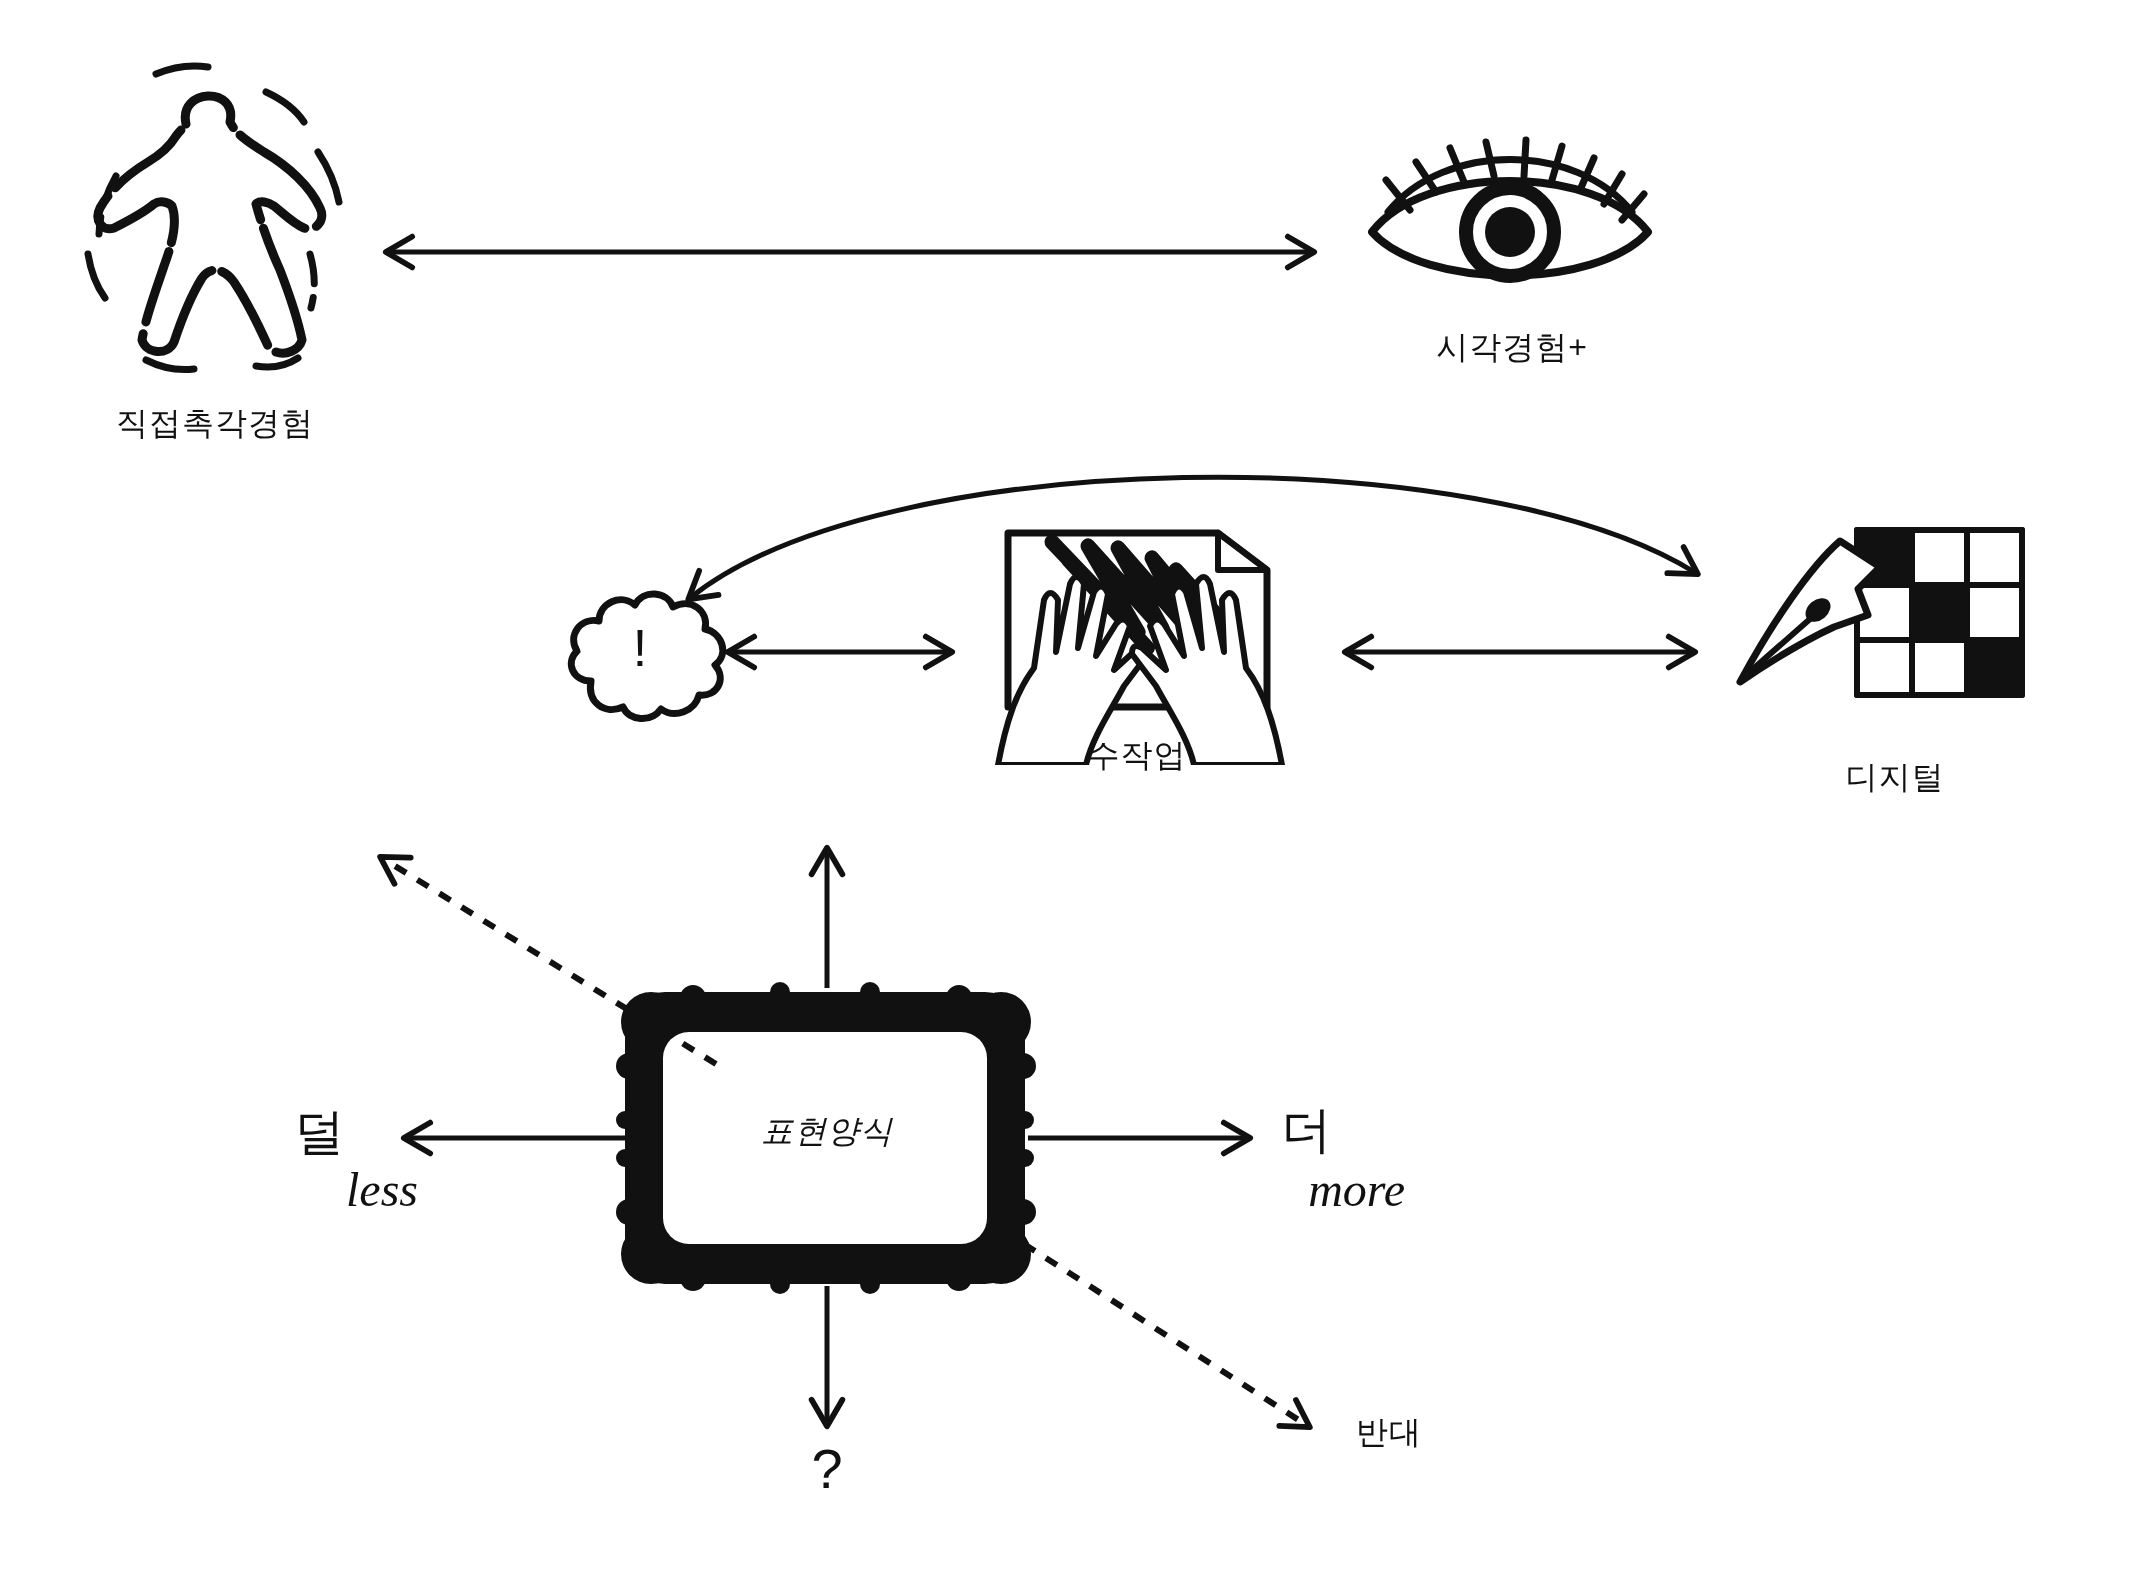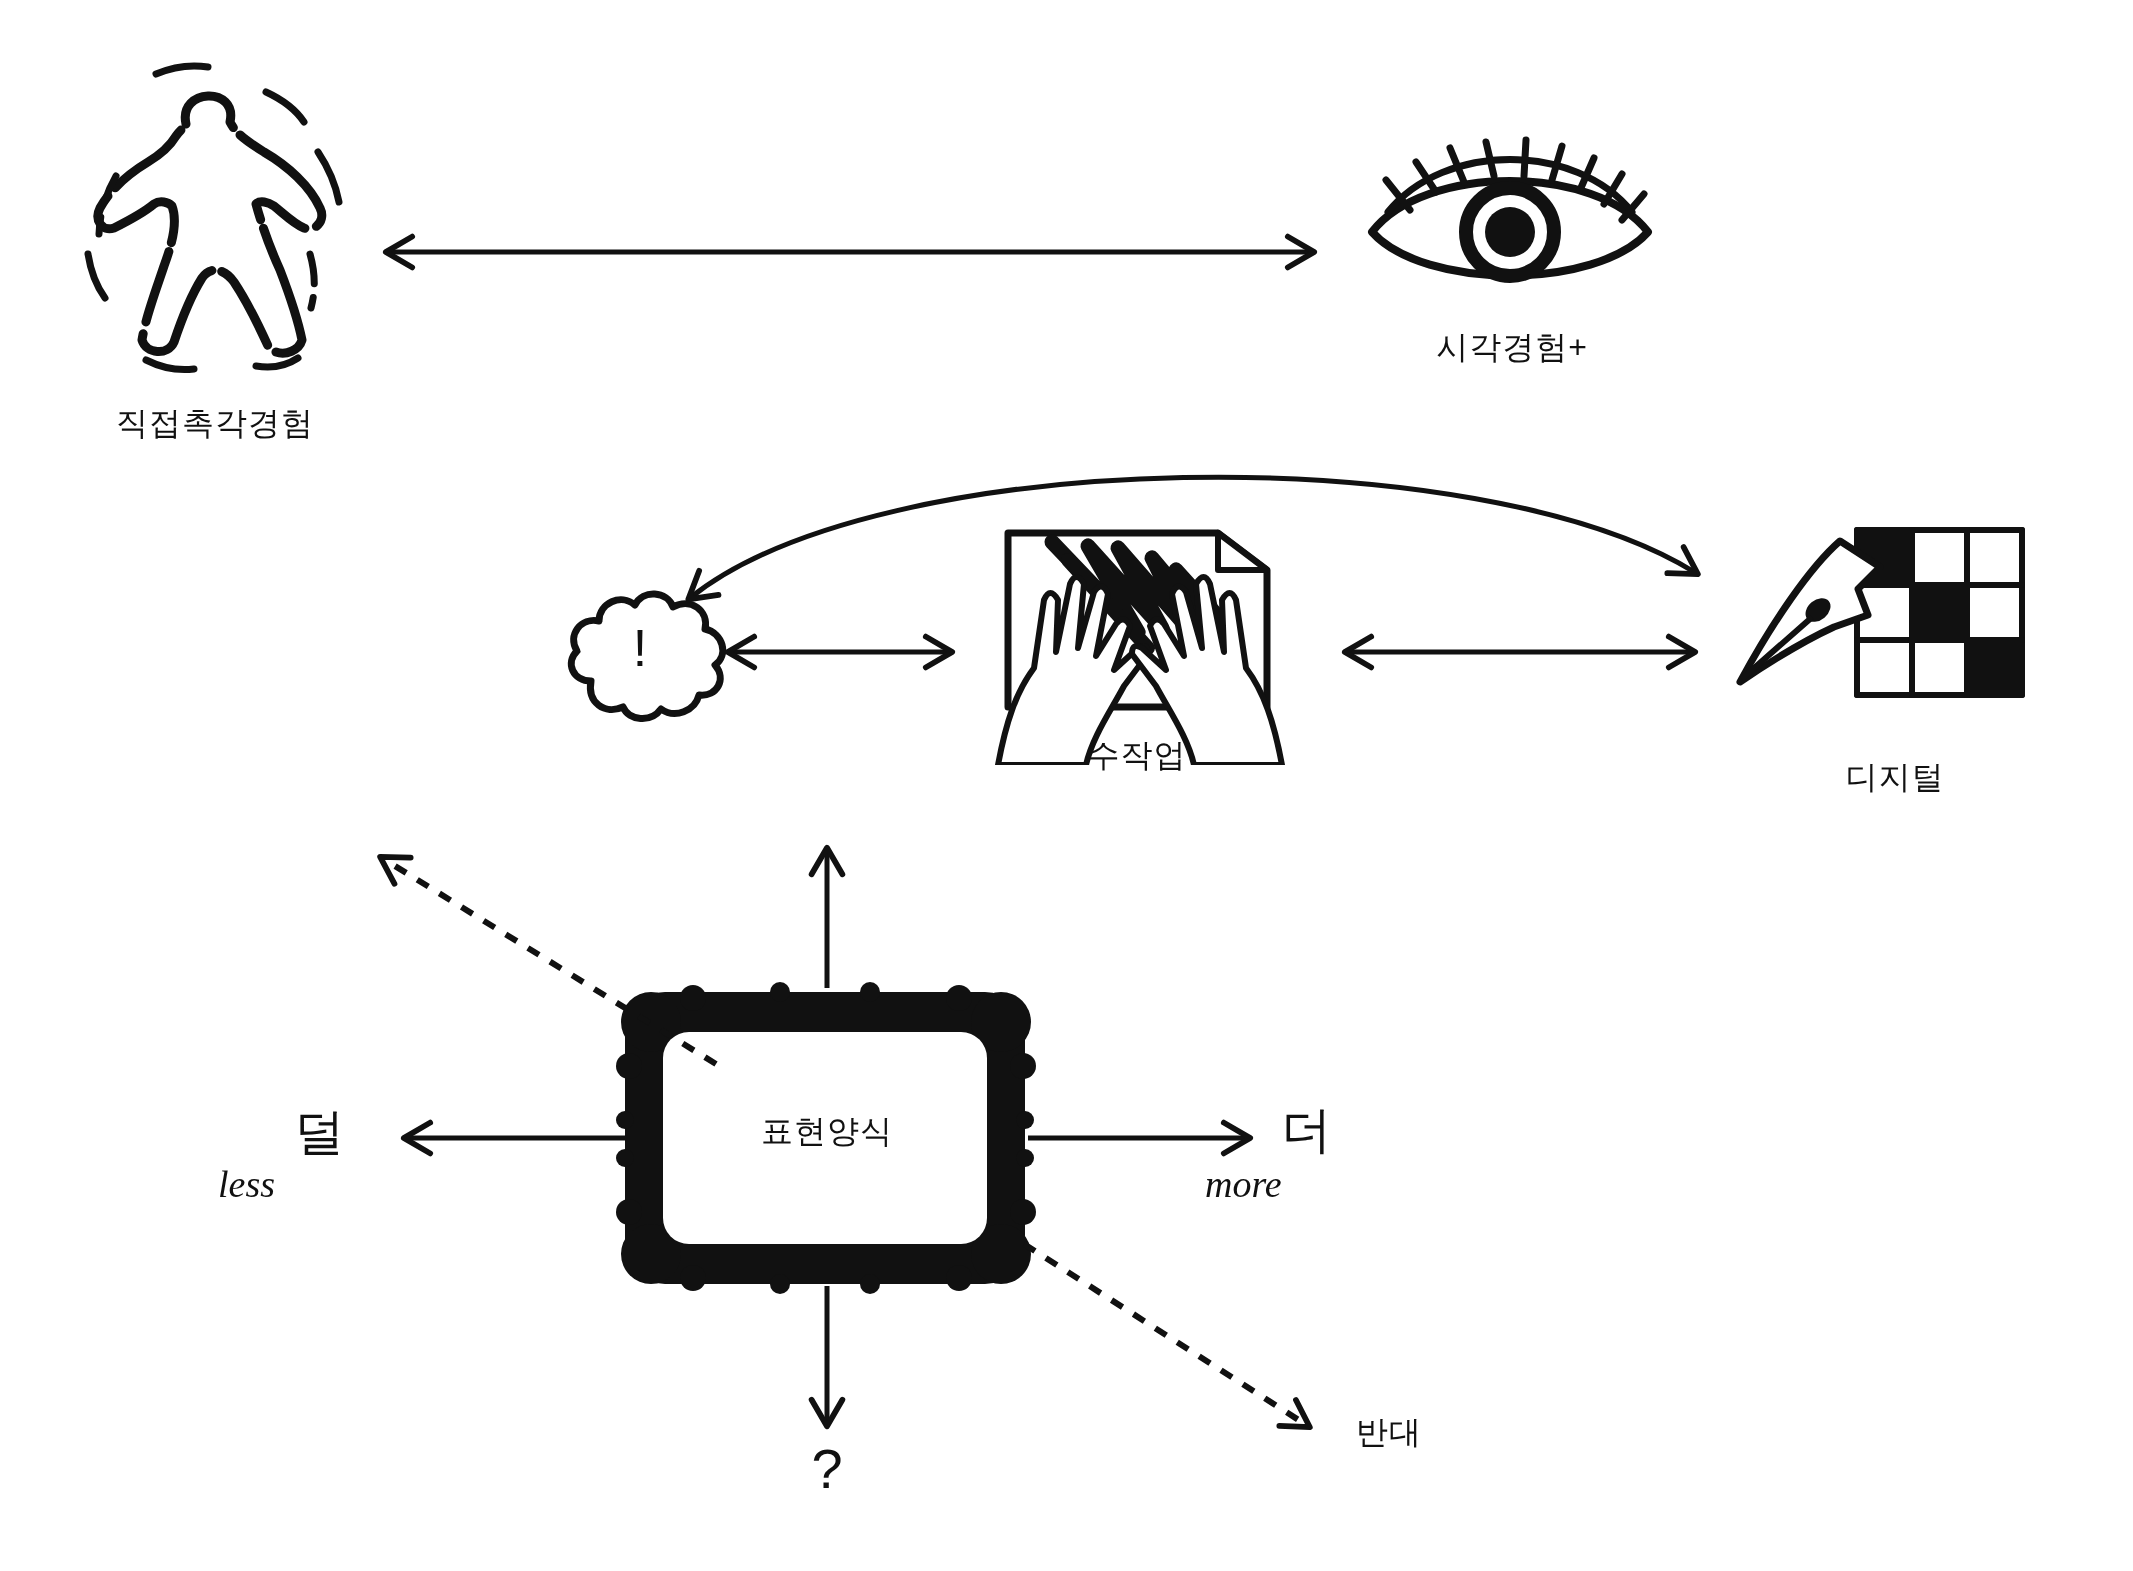--- a/index.html
+++ b/index.html
@@ -5,21 +5,21 @@
   html,body{margin:0;padding:0;background:#ffffff;}
   .canvas{
     position:relative;width:2133px;height:1571px;background:#ffffff;overflow:hidden;
     font-family:"Liberation Sans",sans-serif;color:#111;
   }
   .ko-label{
     position:absolute;text-align:center;font-size:32px;font-weight:500;
     letter-spacing:1px;color:#111;line-height:1.2;
   }
   .en-label{
-    position:absolute;text-align:left;font-size:38px;color:#111;
+    position:absolute;text-align:right;font-size:48px;color:#111;
     font-family:"Liberation Serif",serif;font-style:italic;line-height:1.1;
   }
   .big-mark{position:absolute;text-align:center;color:#111;font-weight:500;}
   .icon-box{position:absolute;}
   svg{display:block;}
   .arrow-layer{position:absolute;left:0;top:0;z-index:6;pointer-events:none;}
   .icon-layer{z-index:2;}
   .text-layer{z-index:5;}
 </style>
 </head>
@@ -158,21 +158,21 @@
   </div>
 
   <div class="ko-label text-layer" style="left:15px;top:404px;width:400px;text-align:center;">직접촉각경험</div>
 
   <div class="ko-label text-layer" style="left:1362px;top:328px;width:300px;">시각경험+</div>
 
   <div class="ko-label text-layer" style="left:987px;top:736px;width:300px;">수작업</div>
 
   <div class="ko-label text-layer" style="left:1745px;top:758px;width:300px;font-family:Liberation Serif, serif;">디지털</div>
 
-  <div class="ko-label text-layer" style="left:627px;top:1112px;width:400px;">표현양식</div>
+  <div class="ko-label text-layer" style="left:627px;top:1112px;width:400px;font-style:italic;">표현양식</div>
 
   <div class="ko-label text-layer" style="left:220px;top:1102px;width:200px;font-size:50px;">덜</div>
   <div class="en-label text-layer" style="left:218px;top:1164px;width:200px;">less</div>
 
   <div class="ko-label text-layer" style="left:1207px;top:1100px;width:200px;font-size:50px;">더</div>
   <div class="en-label text-layer" style="left:1205px;top:1164px;width:200px;">more</div>
 
   <div class="big-mark text-layer" style="left:727px;top:1436px;width:200px;font-size:56px;">?</div>
 
   <div class="ko-label text-layer" style="left:1289px;top:1413px;width:200px;">반대</div>

